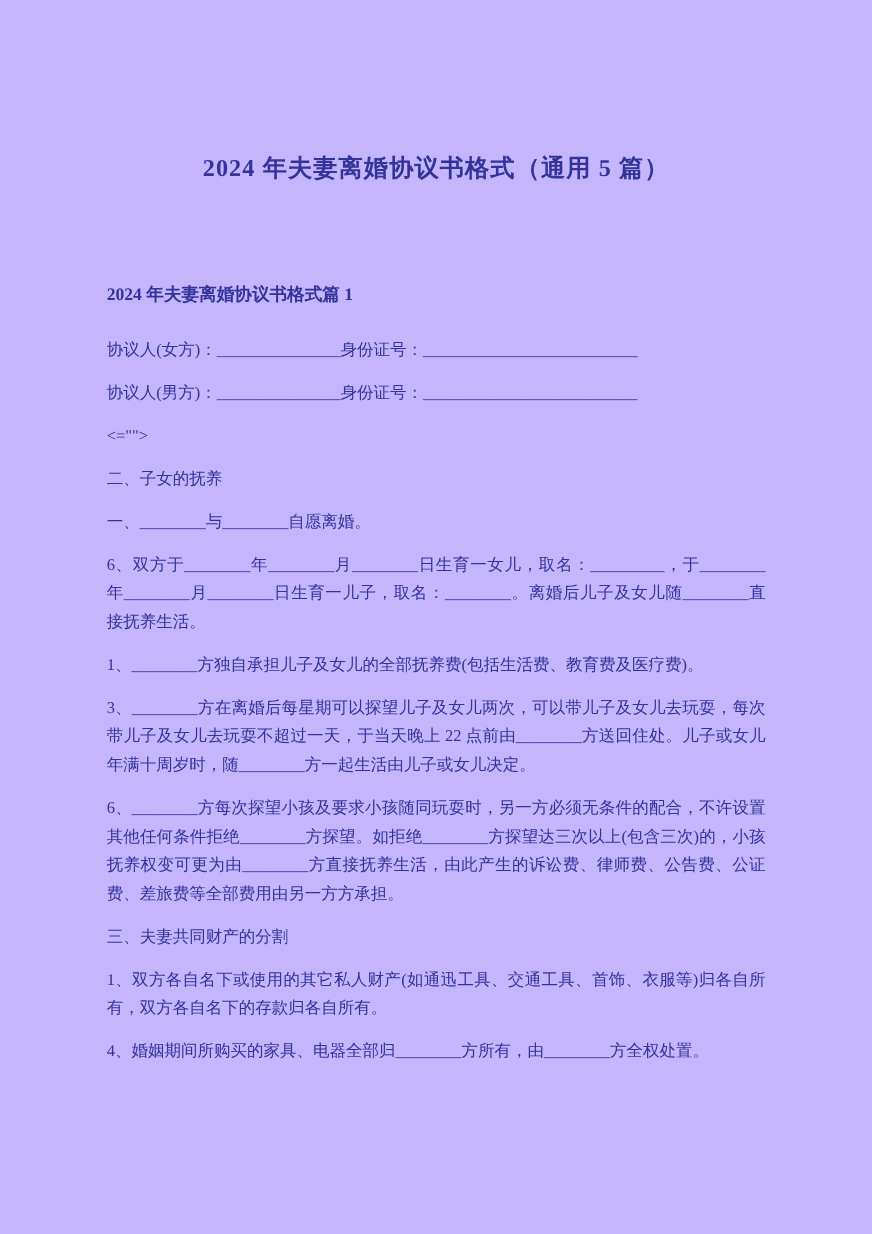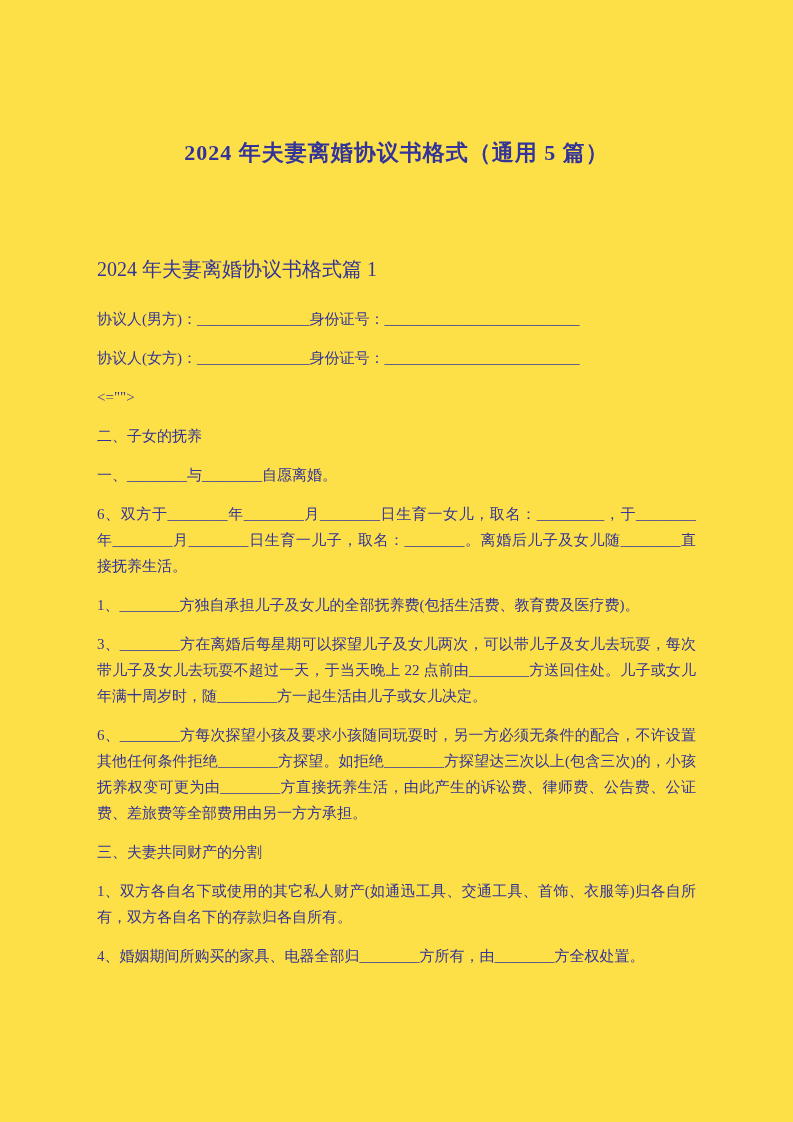--- a/index.html
+++ b/index.html
@@ -17,42 +17,42 @@
   }
   .doc-title {
     font-size: 22px;
     font-weight: bold;
     text-align: center;
     letter-spacing: 1px;
     line-height: 30px;
     margin-bottom: 90px;
   }
   .section-heading {
-    font-size: 20px;
-    font-weight: normal;
+    font-size: 16px;
+    font-weight: bold;
     line-height: 22px;
     margin-bottom: 26px;
   }
   .doc-body p {
     font-size: 15px;
     line-height: 26px;
     margin-bottom: 13px;
     text-align: justify;
     word-break: break-all;
   }
 </style>
 </head>
 <body>
 
-<div class="page" style="color: rgb(51, 51, 153); background: #fde047;">
+<div class="page" style="color: rgb(51, 51, 153); background: #c4b5fd;">
   <h1 class="doc-title">2024 年夫妻离婚协议书格式（通用 5 篇）</h1>
   <h2 class="section-heading">2024 年夫妻离婚协议书格式篇 1</h2>
   <div class="doc-body">
+    <p>协议人(女方)：_______________身份证号：__________________________</p>
     <p>协议人(男方)：_______________身份证号：__________________________</p>
-    <p>协议人(女方)：_______________身份证号：__________________________</p>
     <p>&lt;=""&gt;</p>
     <p>二、子女的抚养</p>
     <p>一、________与________自愿离婚。</p>
     <p>6、双方于________年________月________日生育一女儿，取名：_________，于________年________月________日生育一儿子，取名：________。离婚后儿子及女儿随________直接抚养生活。</p>
     <p>1、________方独自承担儿子及女儿的全部抚养费(包括生活费、教育费及医疗费)。</p>
     <p>3、________方在离婚后每星期可以探望儿子及女儿两次，可以带儿子及女儿去玩耍，每次带儿子及女儿去玩耍不超过一天，于当天晚上 22 点前由________方送回住处。儿子或女儿年满十周岁时，随________方一起生活由儿子或女儿决定。</p>
     <p>6、________方每次探望小孩及要求小孩随同玩耍时，另一方必须无条件的配合，不许设置其他任何条件拒绝________方探望。如拒绝________方探望达三次以上(包含三次)的，小孩抚养权变可更为由________方直接抚养生活，由此产生的诉讼费、律师费、公告费、公证费、差旅费等全部费用由另一方方承担。</p>
     <p>三、夫妻共同财产的分割</p>
     <p>1、双方各自名下或使用的其它私人财产(如通迅工具、交通工具、首饰、衣服等)归各自所有，双方各自名下的存款归各自所有。</p>
     <p>4、婚姻期间所购买的家具、电器全部归________方所有，由________方全权处置。</p>

